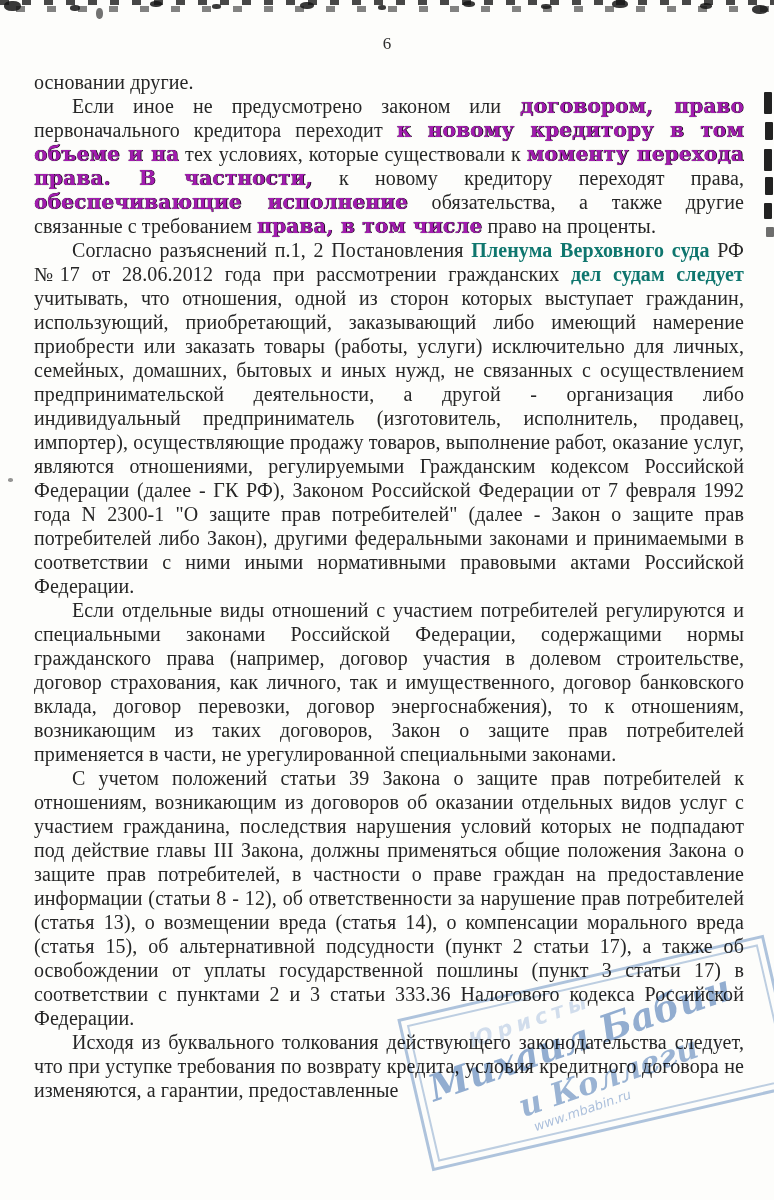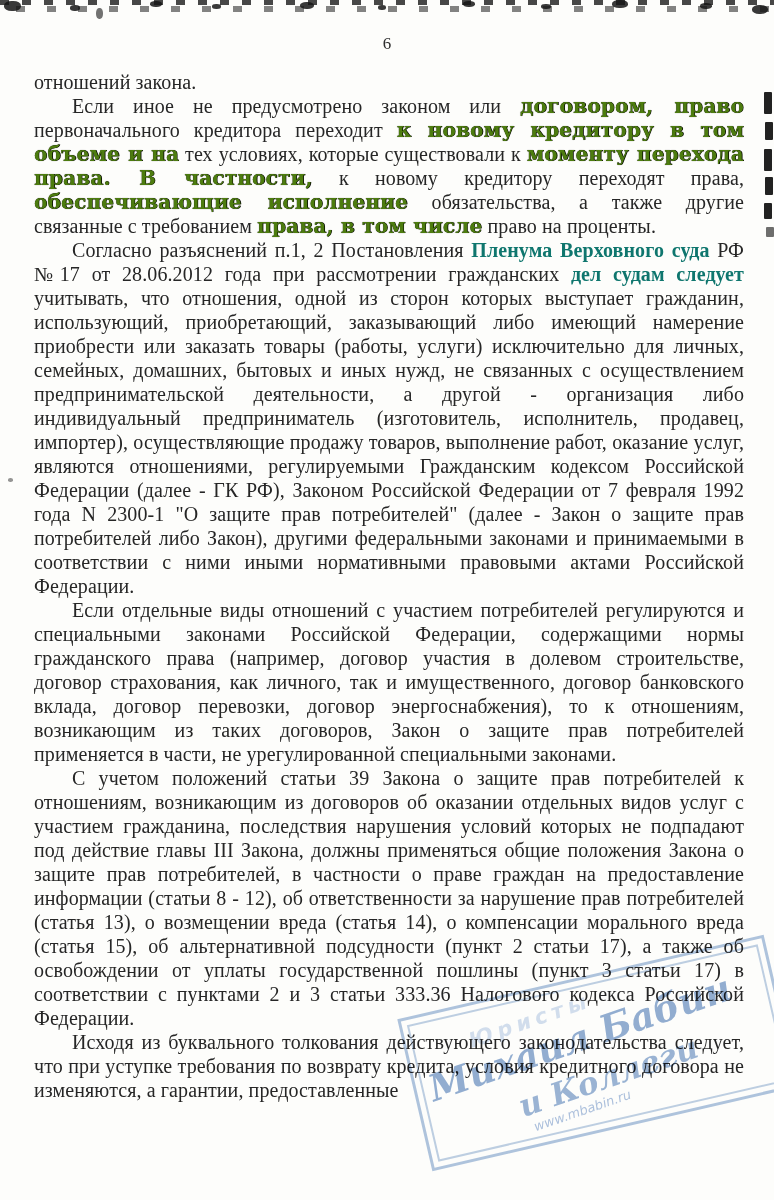--- a/index.html
+++ b/index.html
@@ -29,21 +29,21 @@
   
   .doc-body {
     position:absolute; top:70px; left:34px; width:710px;
     font-size:20px; line-height:24px; text-align:justify;
     letter-spacing:0.1px;
   }
   .doc-body p { margin:0; }
   .doc-body p.indent { text-indent:38px; }
   .seg-d {
     font-family:"DejaVu Serif",serif;
-    font-weight:700; color:#4d7c0f;
+    font-weight:700; color:#a21caf;
     text-shadow:0 0 .7px #000, .6px 0 0 #000;
     letter-spacing:.2px;
   }
   .seg-m { font-weight:700; color:#0f766e; }
   
   .stamp {
     position:absolute; left:410px; top:975px; width:370px; height:150px;
     transform:rotate(-13deg);
     border:3px solid rgba(112,150,198,.55);
     mix-blend-mode:multiply; pointer-events:none;
@@ -94,21 +94,21 @@
   <div class="edge-mark" style="top:92px;height:22px;left:764px;"></div>
   <div class="edge-mark" style="top:122px;height:18px;left:765px;"></div>
   <div class="edge-mark" style="top:149px;height:22px;left:764px;"></div>
   <div class="edge-mark" style="top:177px;height:18px;left:765px;"></div>
   <div class="edge-mark" style="top:203px;height:16px;left:764px;"></div>
   <div class="edge-mark" style="top:227px;height:10px;left:766px;opacity:.6;"></div>
 
   <div class="page-number">6</div>
 
   <div class="doc-body">
-      <p class=""><span>отношений закона.</span></p>
+      <p class=""><span>основании другие.</span></p>
       <p class="indent"><span>Если иное не предусмотрено законом или </span><span class="seg-d">договором, право</span><span> первоначального кредитора переходит </span><span class="seg-d">к новому кредитору в том объеме и на</span><span> тех условиях, которые существовали к </span><span class="seg-d">моменту перехода права. В частности,</span><span> к новому кредитору переходят права, </span><span class="seg-d">обеспечивающие исполнение</span><span> обязательства, а также другие связанные с требованием </span><span class="seg-d">права, в том числе</span><span> право на проценты.</span></p>
       <p class="indent"><span>Согласно разъяснений п.1, 2 Постановления </span><span class="seg-m">Пленума Верховного суда</span><span> РФ №17 от 28.06.2012 года при рассмотрении гражданских </span><span class="seg-m">дел судам следует</span><span> учитывать, что отношения, одной из сторон которых выступает гражданин, использующий, приобретающий, заказывающий либо имеющий намерение приобрести или заказать товары (работы, услуги) исключительно для личных, семейных, домашних, бытовых и иных нужд, не связанных с осуществлением предпринимательской деятельности, а другой - организация либо индивидуальный предприниматель (изготовитель, исполнитель, продавец, импортер), осуществляющие продажу товаров, выполнение работ, оказание услуг, являются отношениями, регулируемыми Гражданским кодексом Российской Федерации (далее - ГК РФ), Законом Российской Федерации от 7 февраля 1992 года N 2300-1 "О защите прав потребителей" (далее - Закон о защите прав потребителей либо Закон), другими федеральными законами и принимаемыми в соответствии с ними иными нормативными правовыми актами Российской Федерации.</span></p>
       <p class="indent"><span>Если отдельные виды отношений с участием потребителей регулируются и специальными законами Российской Федерации, содержащими нормы гражданского права (например, договор участия в долевом строительстве, договор страхования, как личного, так и имущественного, договор банковского вклада, договор перевозки, договор энергоснабжения), то к отношениям, возникающим из таких договоров, Закон о защите прав потребителей применяется в части, не урегулированной специальными законами.</span></p>
       <p class="indent"><span>С учетом положений статьи 39 Закона о защите прав потребителей к отношениям, возникающим из договоров об оказании отдельных видов услуг с участием гражданина, последствия нарушения условий которых не подпадают под действие главы III Закона, должны применяться общие положения Закона о защите прав потребителей, в частности о праве граждан на предоставление информации (статьи 8 - 12), об ответственности за нарушение прав потребителей (статья 13), о возмещении вреда (статья 14), о компенсации морального вреда (статья 15), об альтернативной подсудности (пункт 2 статьи 17), а также об освобождении от уплаты государственной пошлины (пункт 3 статьи 17) в соответствии с пунктами 2 и 3 статьи 333.36 Налогового кодекса Российской Федерации.</span></p>
       <p class="indent"><span>Исходя из буквального толкования действующего законодательства следует, что при уступке требования по возврату кредита, условия кредитного договора не изменяются, а гарантии, предоставленные</span></p>
     </div>
 
   <div class="stamp">
     <div class="stamp-inner"></div>
     <div class="wm wm-small">Юристы</div>

